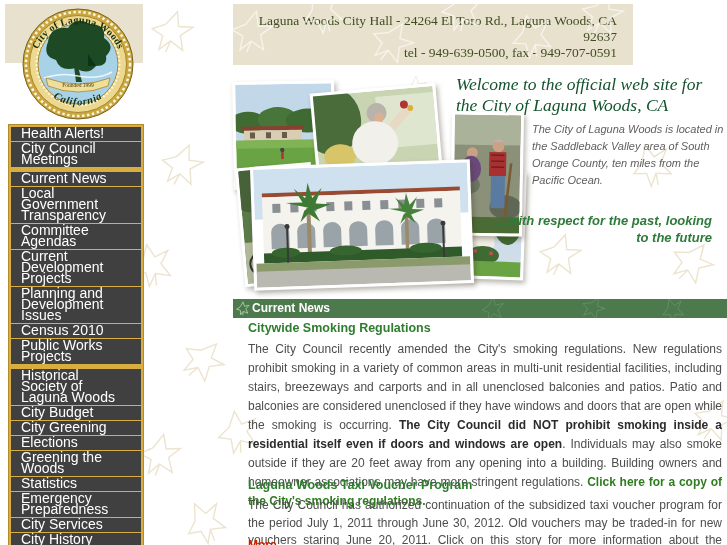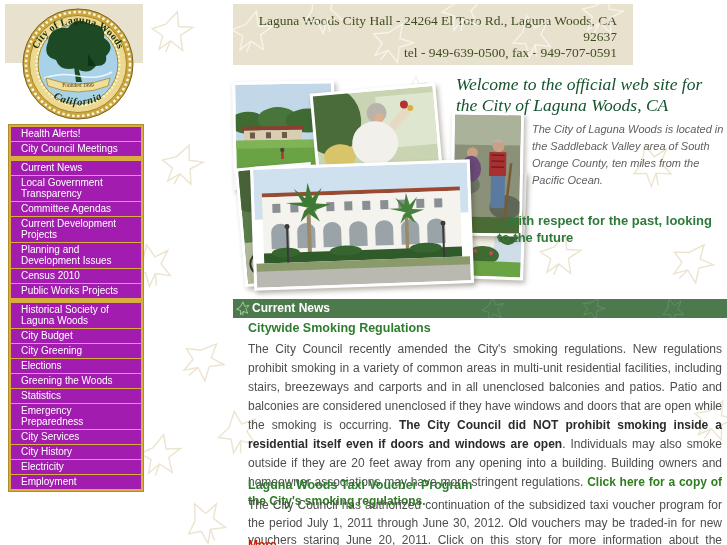--- a/index.html
+++ b/index.html
@@ -19,42 +19,42 @@
   .addr{position:absolute;right:16px;top:9px;text-align:right;z-index:2;
         font-family:"Liberation Serif",serif;font-size:13.5px;line-height:16px;color:#3f4d22;}
 
   
   .seal{left:22px;top:8px;width:112px;height:112px;z-index:2;}
   .seal-arc-text{font-family:"Liberation Serif",serif;font-weight:bold;fill:#17300f;}
 
   
   .sidebar{left:8px;top:124px;width:136px;z-index:2;background:#d9ad3f;border:1px solid #b08c2e;
            padding:2px;box-sizing:border-box;}
-  .sb{display:block;background:#a21caf;color:#ffffff;text-decoration:none;
-      font-size:10px;line-height:11px;padding:1px 20px 2px 10px;margin-bottom:1px;}
+  .sb{display:block;background:#404040;color:#ffffff;text-decoration:none;
+      font-size:14px;line-height:11px;padding:1px 20px 2px 10px;margin-bottom:1px;}
   .sb.gend{margin-bottom:5px;}
   .sb:last-child{margin-bottom:0;}
 
   
   figure{margin:0;position:absolute;background:#fff;padding:3px;
          box-shadow:2px 3px 5px rgba(60,50,30,.35);}
   figure svg{display:block;}
   #ph-golf{left:233px;top:81px;transform:rotate(-1deg);z-index:2;}
   #ph-paint{left:314px;top:88px;transform:rotate(-5deg);z-index:3;}
   #ph-hike{left:451px;top:112px;transform:rotate(1deg);z-index:4;}
   #ph-spanish{left:437px;top:170px;transform:rotate(2deg);z-index:3;}
   #ph-bikes{left:240px;top:165px;transform:rotate(-5deg);z-index:4;}
   #ph-cityhall{left:252px;top:163px;transform:rotate(-2deg);z-index:5;}
 
   
   .welcome{left:456px;top:74px;z-index:2;font-family:"Liberation Serif",serif;font-style:italic;
            font-size:17.5px;line-height:21px;color:#14532d;}
   .intro{left:532px;top:121px;width:196px;z-index:2;font-style:italic;font-size:11px;
          line-height:17px;color:#606060;}
-  .tagline{right:15px;top:213px;z-index:6;font-weight:bold;
+  .tagline{right:15px;top:213px;z-index:6;text-align:right;font-weight:bold;font-style:italic;
            font-size:13px;line-height:16.5px;color:#2e7a3a;}
 
   
   .newsbar{left:233px;top:299px;width:494px;height:19px;background:#4d7a4d;z-index:2;overflow:hidden;}
   .newsbar-label{position:absolute;left:19px;top:0;line-height:19px;color:#fff;font-weight:bold;
                  font-size:12px;}
   .newsbar-leaf{position:absolute;left:3px;top:2px;}
   .newsbar-pat{position:absolute;left:0;top:0;}
 
   .article{z-index:2;width:474px;}

